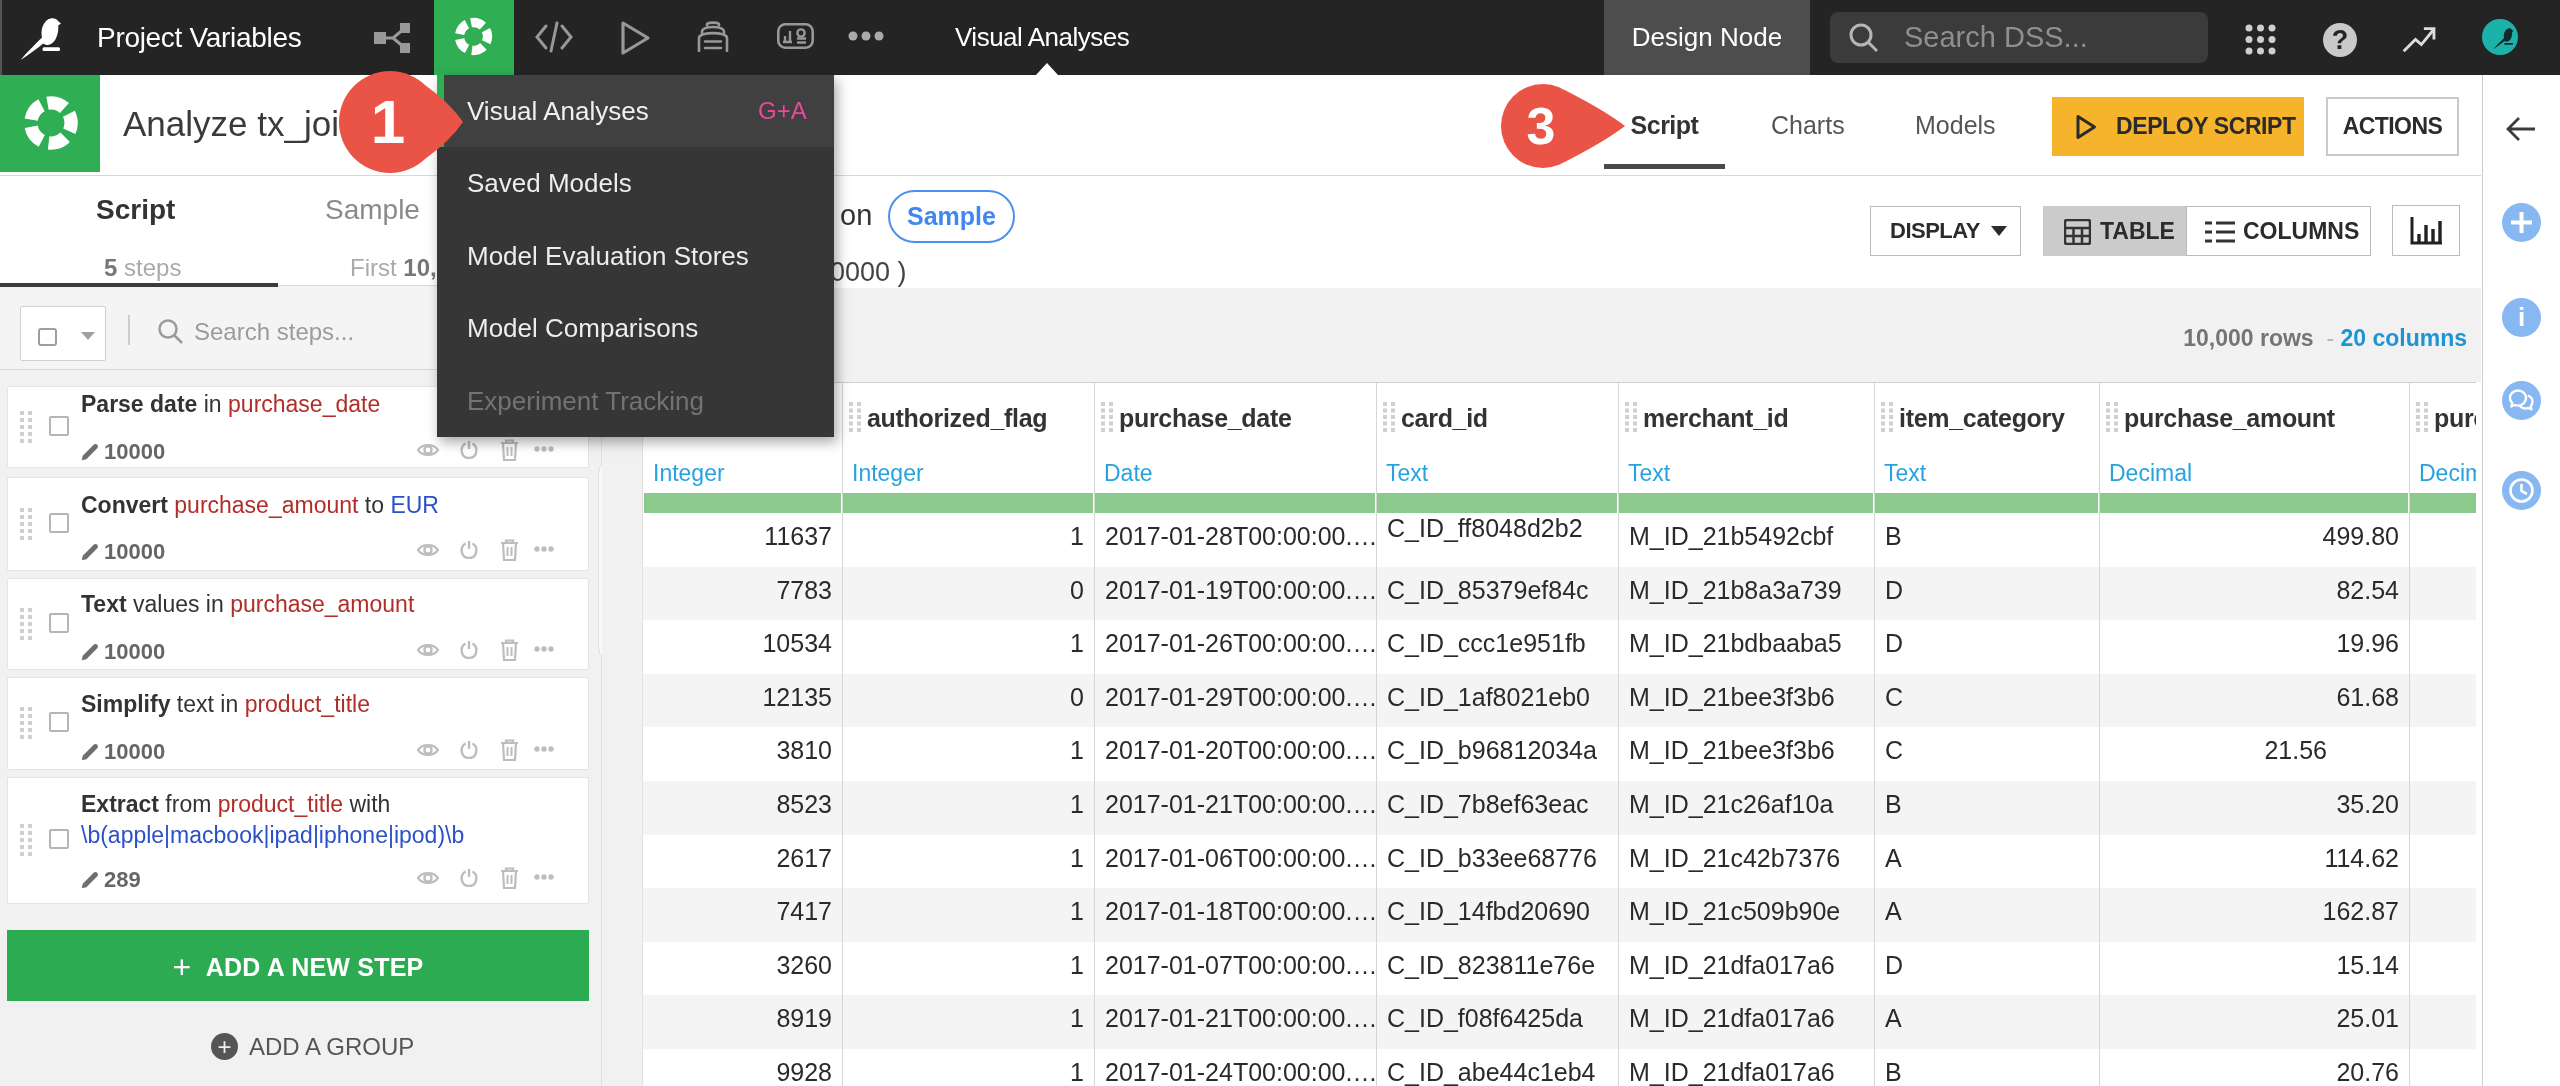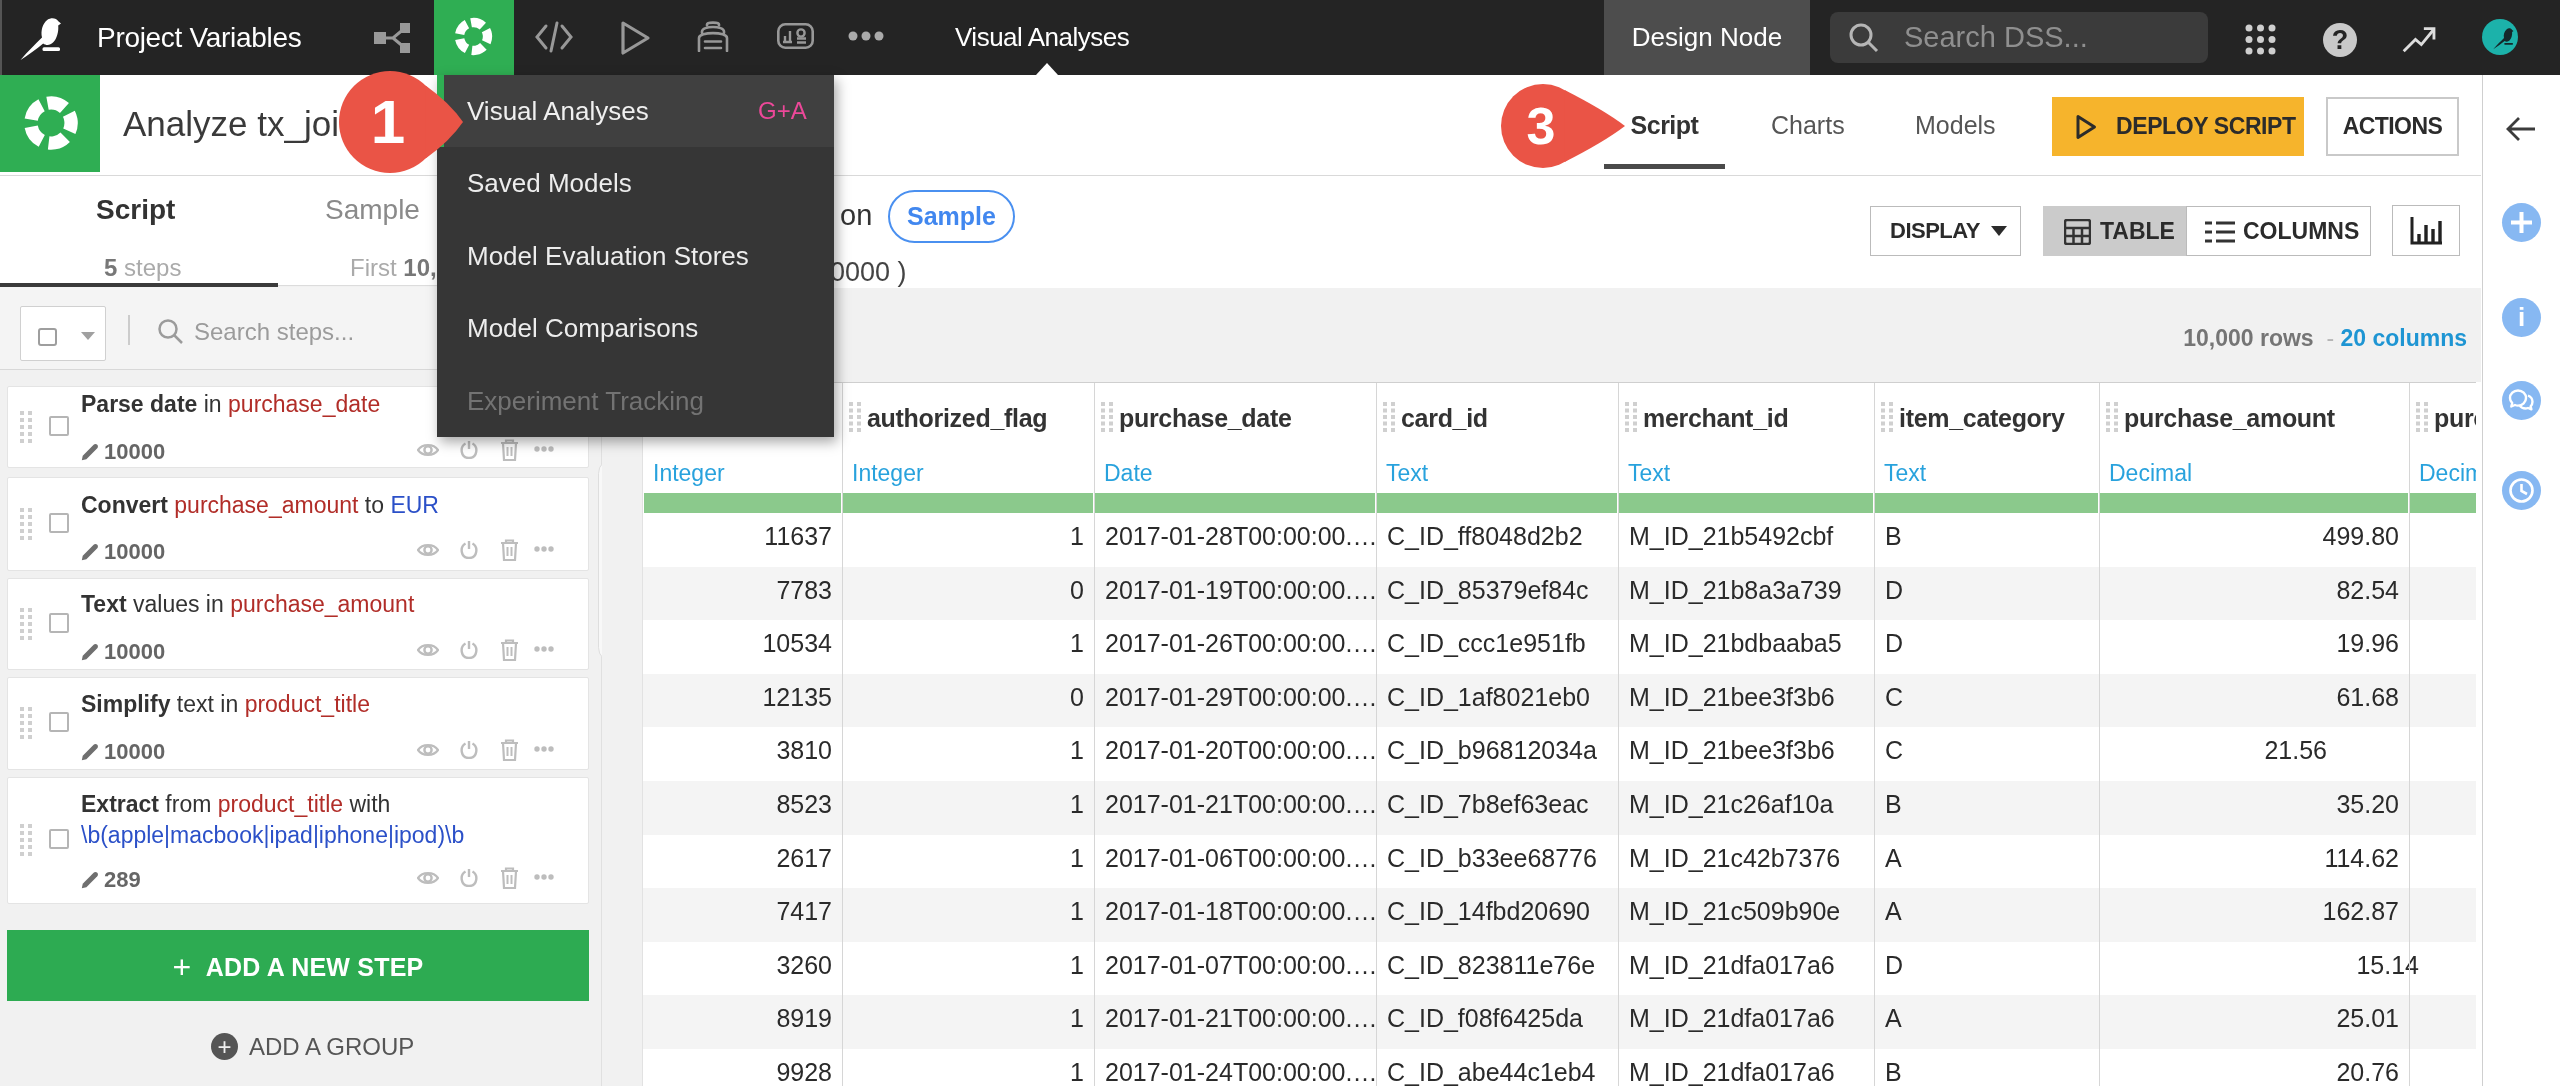--- a/index.html
+++ b/index.html
@@ -424,21 +424,21 @@
 <div class="abs" style="left:602px;top:382px;width:40px;height:704px;background:#f1f1f1;"></div>
 <div class="abs" id="tbl">
     <div class="drow" style="top:184px;height:53px;background:#f4f4f4;"></div>
     <div class="drow" style="top:291px;height:53px;background:#f4f4f4;"></div>
     <div class="drow" style="top:398px;height:54px;background:#f4f4f4;"></div>
     <div class="drow" style="top:505px;height:54px;background:#f4f4f4;"></div>
     <div class="drow" style="top:612px;height:54px;background:#f4f4f4;"></div>
     <div class="cell cr" style="left:0px;width:189px;top:130px;height:54px;line-height:47px;">11637</div>
     <div class="cell cr" style="left:199px;width:242px;top:130px;height:54px;line-height:47px;">1</div>
     <div class="cell" style="left:462px;width:271px;top:130px;height:54px;line-height:47px;">2017-01-28T00:00:00.…</div>
-    <div class="cell" style="left:744px;width:231px;top:130px;height:54px;line-height:47px;">C_ID_ff8048d2b2</div>
+    <div class="cell" style="left:744px;width:231px;top:122px;height:54px;line-height:47px;">C_ID_ff8048d2b2</div>
     <div class="cell" style="left:986px;width:245px;top:130px;height:54px;line-height:47px;">M_ID_21b5492cbf</div>
     <div class="cell" style="left:1242px;width:214px;top:130px;height:54px;line-height:47px;">B</div>
     <div class="cell cr" style="left:1456px;width:300px;top:130px;height:54px;line-height:47px;">499.80</div>
     <div class="cell cr" style="left:0px;width:189px;top:184px;height:53px;line-height:46px;">7783</div>
     <div class="cell cr" style="left:199px;width:242px;top:184px;height:53px;line-height:46px;">0</div>
     <div class="cell" style="left:462px;width:271px;top:184px;height:53px;line-height:46px;">2017-01-19T00:00:00.…</div>
     <div class="cell" style="left:744px;width:231px;top:184px;height:53px;line-height:46px;">C_ID_85379ef84c</div>
     <div class="cell" style="left:986px;width:245px;top:184px;height:53px;line-height:46px;">M_ID_21b8a3a739</div>
     <div class="cell" style="left:1242px;width:214px;top:184px;height:53px;line-height:46px;">D</div>
     <div class="cell cr" style="left:1456px;width:300px;top:184px;height:53px;line-height:46px;">82.54</div>
@@ -483,21 +483,21 @@
     <div class="cell" style="left:744px;width:231px;top:505px;height:54px;line-height:47px;">C_ID_14fbd20690</div>
     <div class="cell" style="left:986px;width:245px;top:505px;height:54px;line-height:47px;">M_ID_21c509b90e</div>
     <div class="cell" style="left:1242px;width:214px;top:505px;height:54px;line-height:47px;">A</div>
     <div class="cell cr" style="left:1456px;width:300px;top:505px;height:54px;line-height:47px;">162.87</div>
     <div class="cell cr" style="left:0px;width:189px;top:559px;height:53px;line-height:46px;">3260</div>
     <div class="cell cr" style="left:199px;width:242px;top:559px;height:53px;line-height:46px;">1</div>
     <div class="cell" style="left:462px;width:271px;top:559px;height:53px;line-height:46px;">2017-01-07T00:00:00.…</div>
     <div class="cell" style="left:744px;width:231px;top:559px;height:53px;line-height:46px;">C_ID_823811e76e</div>
     <div class="cell" style="left:986px;width:245px;top:559px;height:53px;line-height:46px;">M_ID_21dfa017a6</div>
     <div class="cell" style="left:1242px;width:214px;top:559px;height:53px;line-height:46px;">D</div>
-    <div class="cell cr" style="left:1456px;width:300px;top:559px;height:53px;line-height:46px;margin-left:20px;">15.14</div>
+    <div class="cell cr" style="left:1456px;width:300px;top:559px;height:53px;line-height:46px;">15.14</div>
     <div class="cell cr" style="left:0px;width:189px;top:612px;height:54px;line-height:47px;">8919</div>
     <div class="cell cr" style="left:199px;width:242px;top:612px;height:54px;line-height:47px;">1</div>
     <div class="cell" style="left:462px;width:271px;top:612px;height:54px;line-height:47px;">2017-01-21T00:00:00.…</div>
     <div class="cell" style="left:744px;width:231px;top:612px;height:54px;line-height:47px;">C_ID_f08f6425da</div>
     <div class="cell" style="left:986px;width:245px;top:612px;height:54px;line-height:47px;">M_ID_21dfa017a6</div>
     <div class="cell" style="left:1242px;width:214px;top:612px;height:54px;line-height:47px;">A</div>
     <div class="cell cr" style="left:1456px;width:300px;top:612px;height:54px;line-height:47px;">25.01</div>
     <div class="cell cr" style="left:0px;width:189px;top:666px;height:54px;line-height:47px;">9928</div>
     <div class="cell cr" style="left:199px;width:242px;top:666px;height:54px;line-height:47px;">1</div>
     <div class="cell" style="left:462px;width:271px;top:666px;height:54px;line-height:47px;">2017-01-24T00:00:00.…</div>

